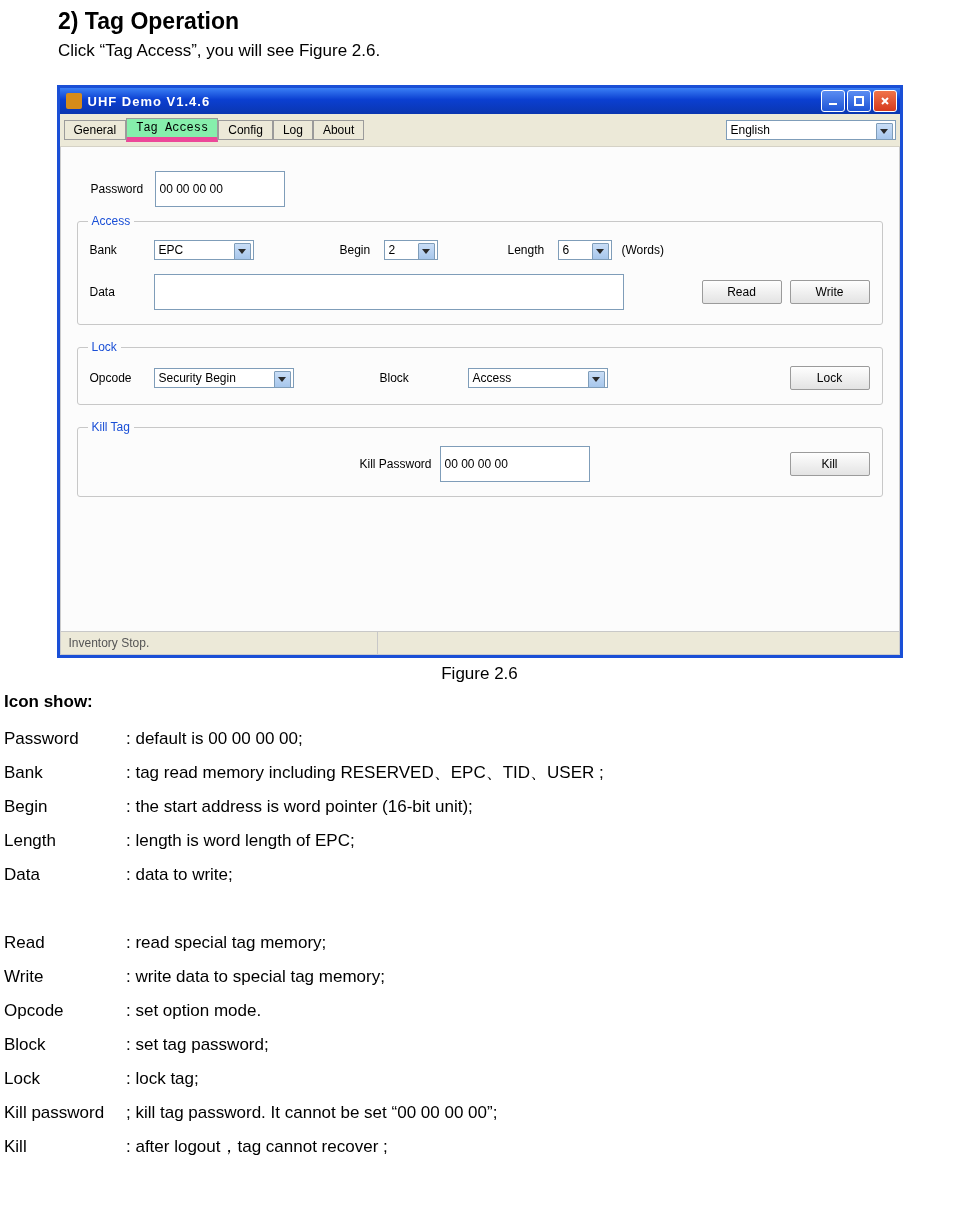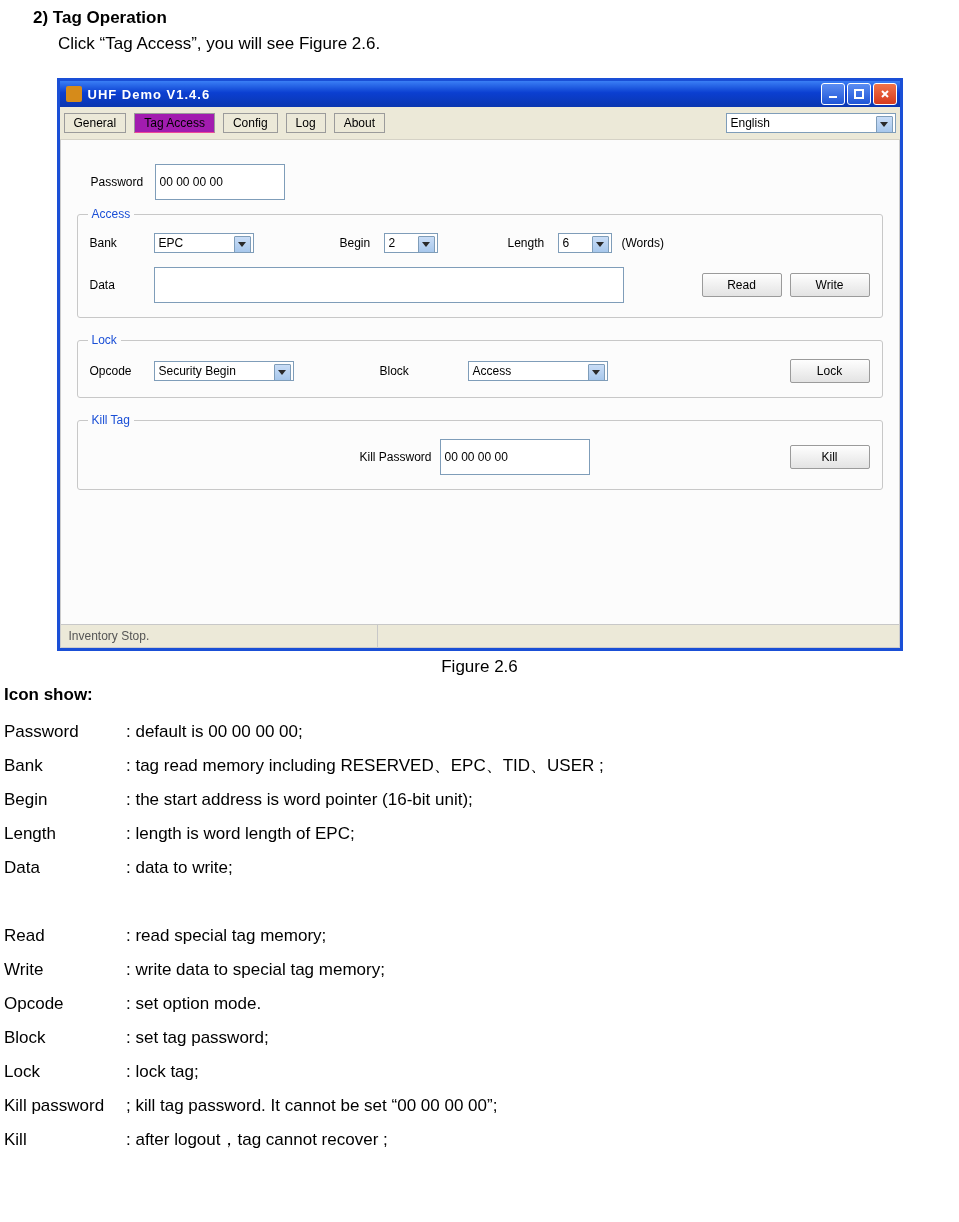--- a/index.html
+++ b/index.html
@@ -1,30 +1,30 @@
 <!DOCTYPE html>
 <html><head>
 <meta charset="utf-8">
 <style>
   html,body{margin:0;padding:0;background:#fff;font-family:Arial,Helvetica,sans-serif;color:#000;}
   .page{width:959px;margin:0 auto;padding:8px 0 40px 0;}
-  .h{font-weight:bold;font-size:17px;margin:0 0 6px 33px;}
+  .h{font-weight:bold;font-size:23px;margin:0 0 6px 58px;}
   .p{font-size:17px;margin:0 0 24px 58px;}
   .fig-wrap{display:flex;justify-content:center;}
   .window{width:840px;border:3px solid #1a4fd6;background:#ece9d8;font-family:Tahoma,Arial,sans-serif;font-size:12px;color:#000;}
   .titlebar{height:26px;background:linear-gradient(180deg,#3a7ff5 0%,#0b3fd1 45%,#0a36b0 100%);display:flex;align-items:center;padding:0 3px 0 6px;}
   .titlebar .appicon{width:16px;height:16px;background:#d68b1a;border-radius:2px;margin-right:6px;}
   .titlebar .title{color:#fff;font-weight:bold;font-size:13px;letter-spacing:1px;flex:1;}
   .winbtn{width:22px;height:20px;margin-left:2px;background:linear-gradient(180deg,#5b8df2,#1e54d6);border:1px solid #fff;border-radius:3px;display:flex;align-items:center;justify-content:center;color:#fff;font-weight:bold;font-size:12px;}
   .winbtn.close{background:linear-gradient(180deg,#f0744a,#d63a1e);}
   .winbtn svg{display:block;}
-  .menubar{height:26px;background:#ece9d8;display:flex;align-items:center;padding:3px 4px;gap:8px;border-bottom:1px solid #d5d2c6;}
+  .menubar{height:26px;background:#ece9d8;display:flex;align-items:center;padding:3px 4px;gap:0;border-bottom:1px solid #d5d2c6;}
   .tab{padding:2px 9px;border:1px solid #9b9b9b;background:#ece9d8;font-size:12px;border-bottom-color:#ece9d8;position:relative;}
   .tab.inactive{background:#ece9d8;border-bottom:1px solid #9b9b9b;}
-  .tab.active{background:#a21caf;border-bottom:1px solid #ec4899;z-index:2;}
+  .tab.active{background:#86efac;border-bottom:5px solid #ec4899;z-index:2;font-family:Liberation Mono, monospace;}
   .lang{margin-left:auto;width:170px;}
   .content{background:#fcfcfc;border:1px solid #ccc;border-top:none;padding:24px 16px 6px 16px;height:508px;position:relative;box-sizing:border-box;}
   .row{display:flex;align-items:center;margin-bottom:14px;}
   .lbl{width:64px;font-size:12px;}
   .inp{height:36px;border:1px solid #7f9db9;background:#fff;padding:0 4px;font-size:12px;box-sizing:border-box;}
   .sel{height:20px;border:1px solid #7f9db9;background:#fff;font-size:12px;padding:0 26px 0 4px;box-sizing:border-box;position:relative;display:inline-flex;align-items:center;}
   .sel .caret{position:absolute;right:2px;top:2px;width:15px;height:15px;background:linear-gradient(180deg,#c9ddf6,#a7c7ec);border:1px solid #7f9db9;border-radius:1px;display:flex;align-items:center;justify-content:center;}
   .sel .caret svg{display:block;}
   .group{border:1px solid #c8c8c8;border-radius:3px;padding:18px 12px 14px 12px;margin:0 0 22px 0;position:relative;}
   .group .legend{position:absolute;top:-8px;left:10px;background:#fcfcfc;color:#1a4fd6;font-size:12px;padding:0 4px;}

